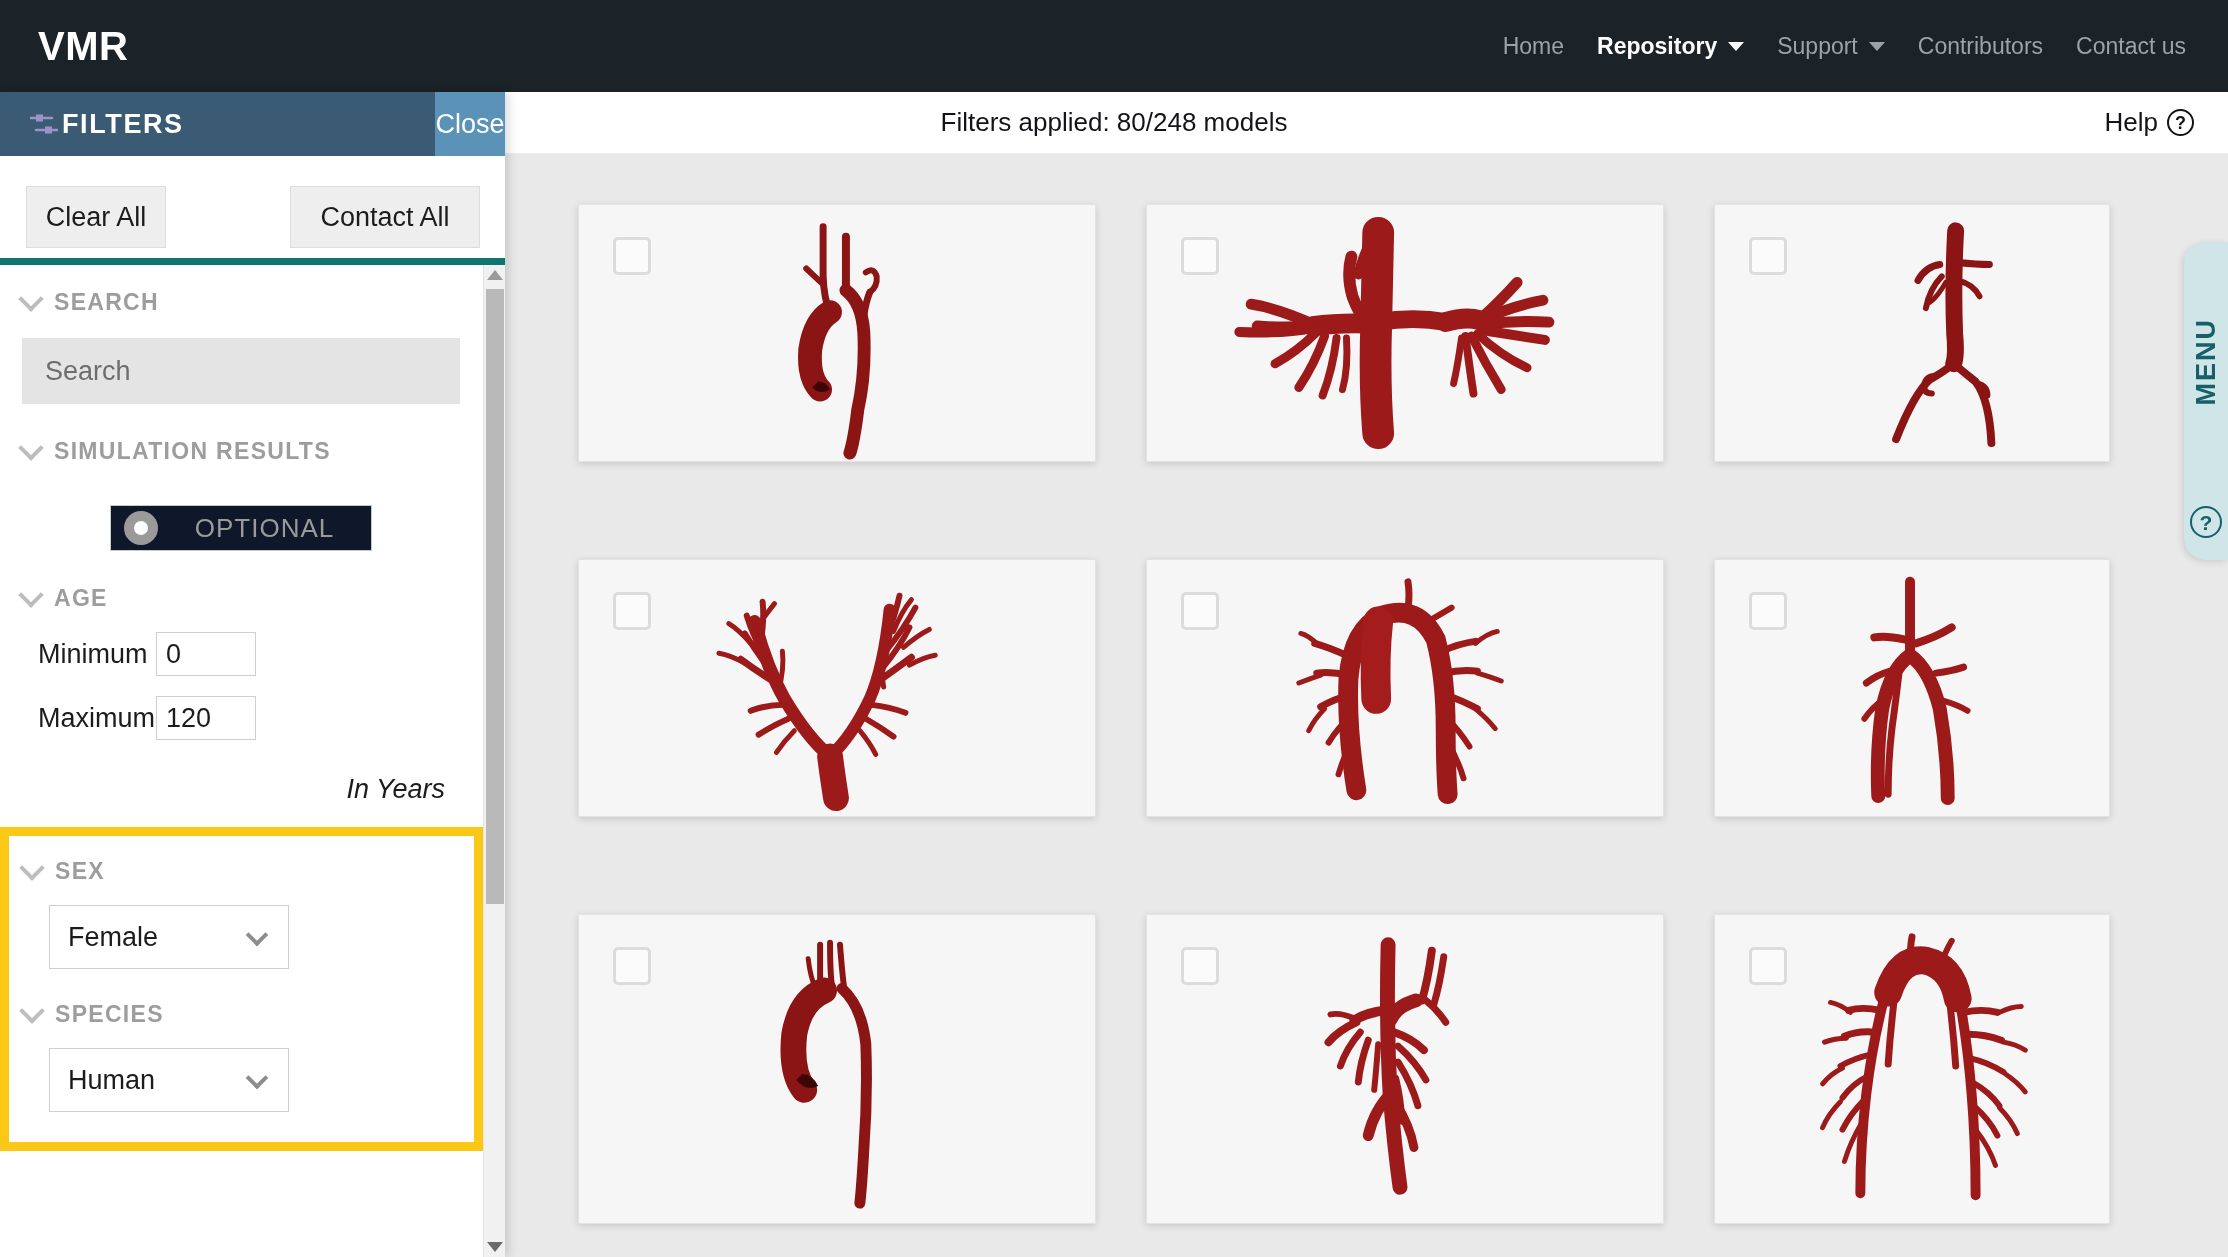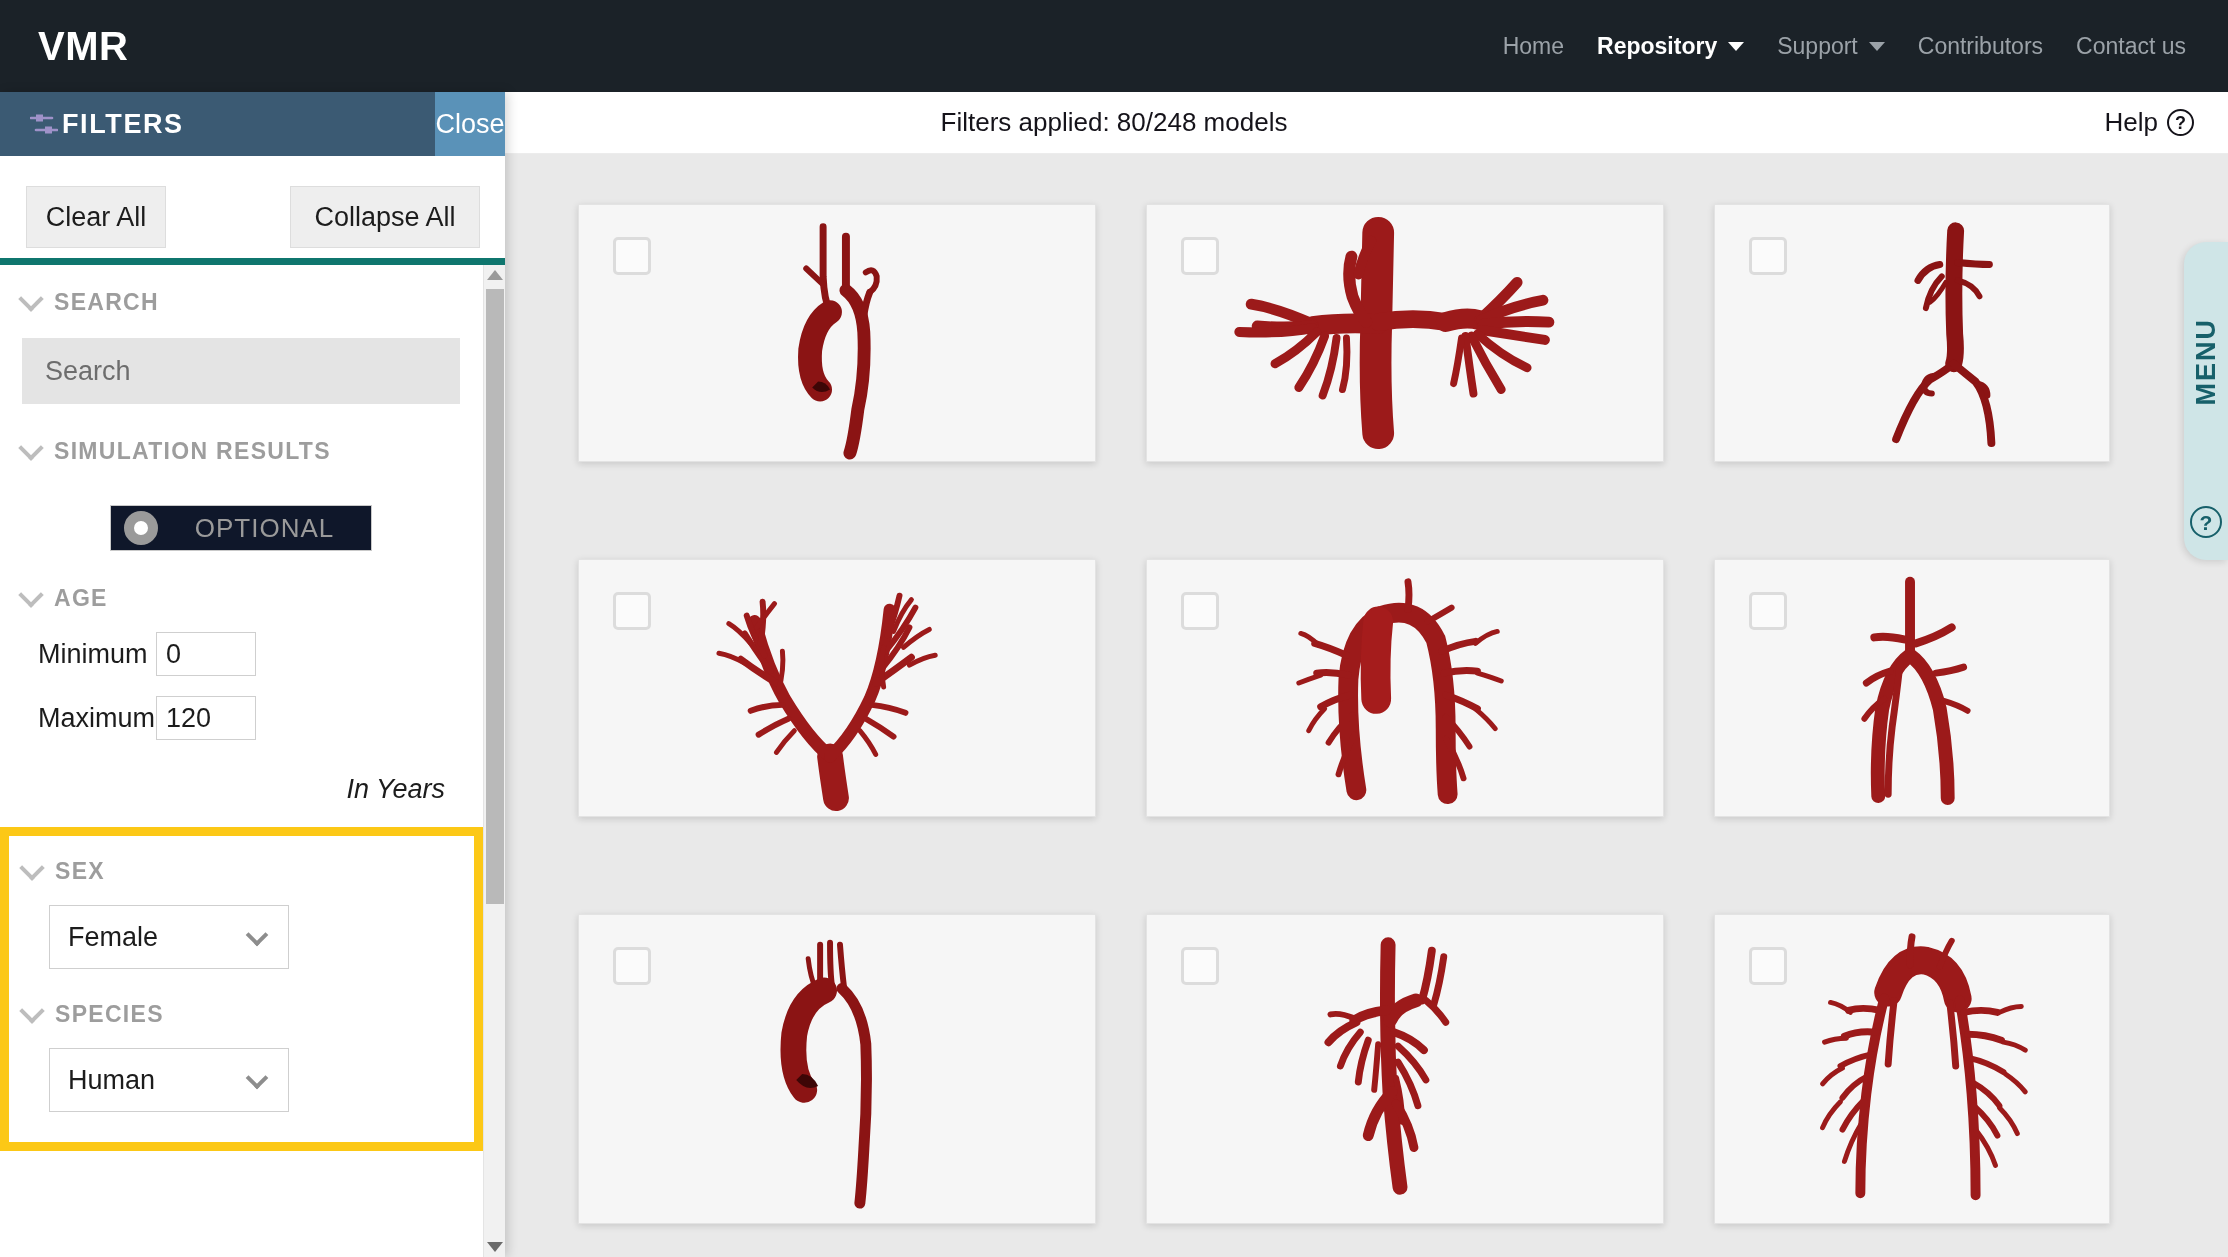--- a/index.html
+++ b/index.html
@@ -481,21 +481,21 @@
         </g>
         <rect x="6" y="3.5" width="7" height="7" fill="#9f92c9"></rect>
         <rect x="15" y="15.5" width="7" height="7" fill="#9f92c9"></rect>
       </svg>
       <div class="filters-title">FILTERS</div>
       <div class="close-btn">Close</div>
     </div>
 
     <div class="btn-row">
       <button class="gbtn" id="clear-all">Clear All</button>
-      <button class="gbtn" id="collapse-all">Collapse All</button>
+      <button class="gbtn" id="collapse-all">Contact All</button>
     </div>
 
     <div class="filters-scrollarea">
       <div class="scroll-inner">
 
         
         <div style="padding:24px 0 0 22px;">
           <div class="sec-head">
             <span class="chev"></span>
             <span>SEARCH</span>

